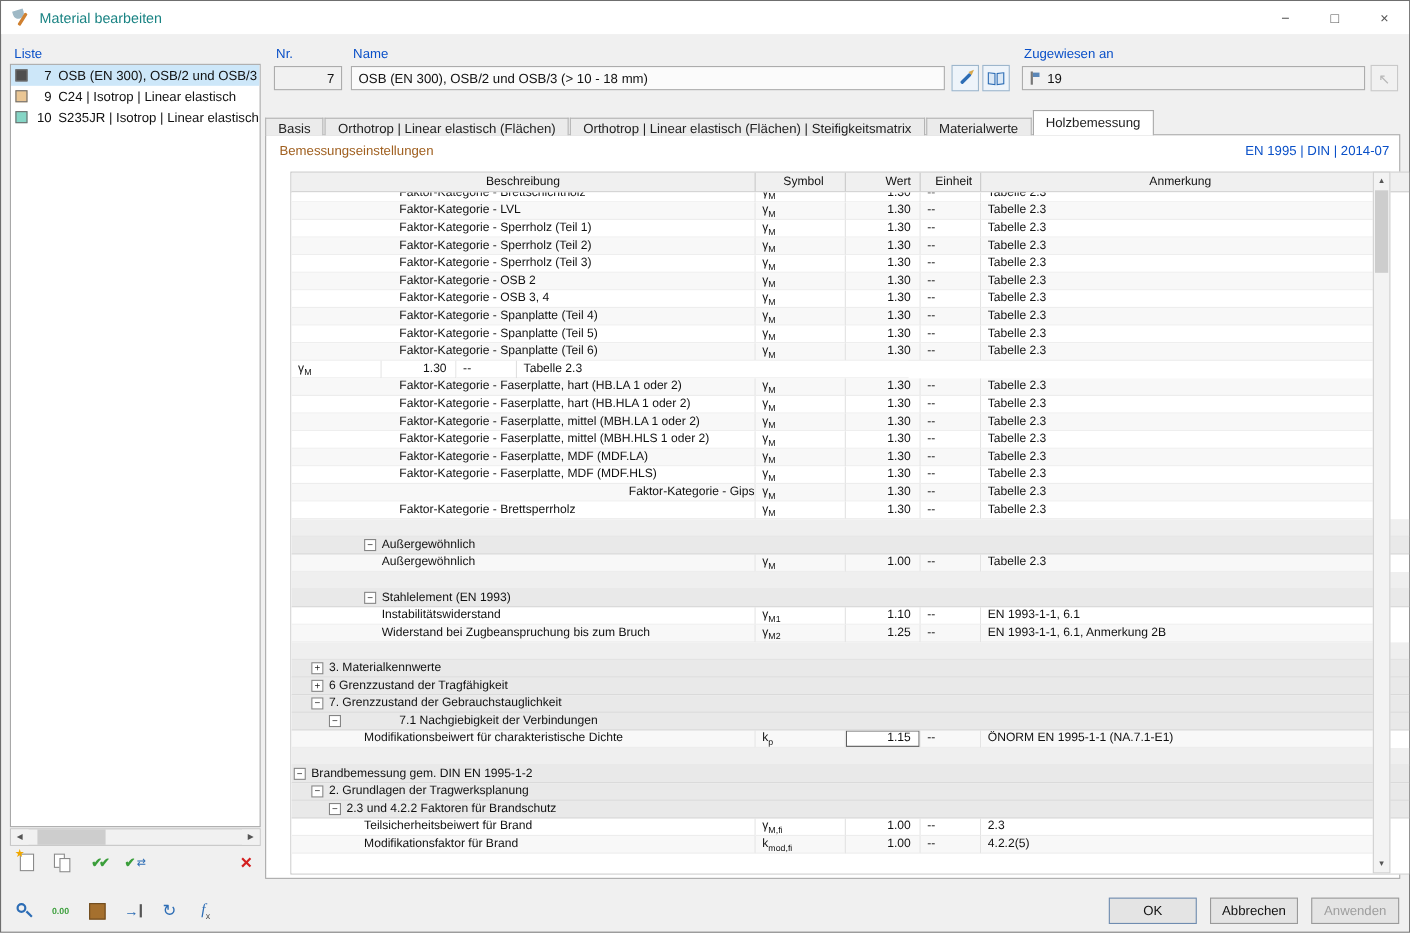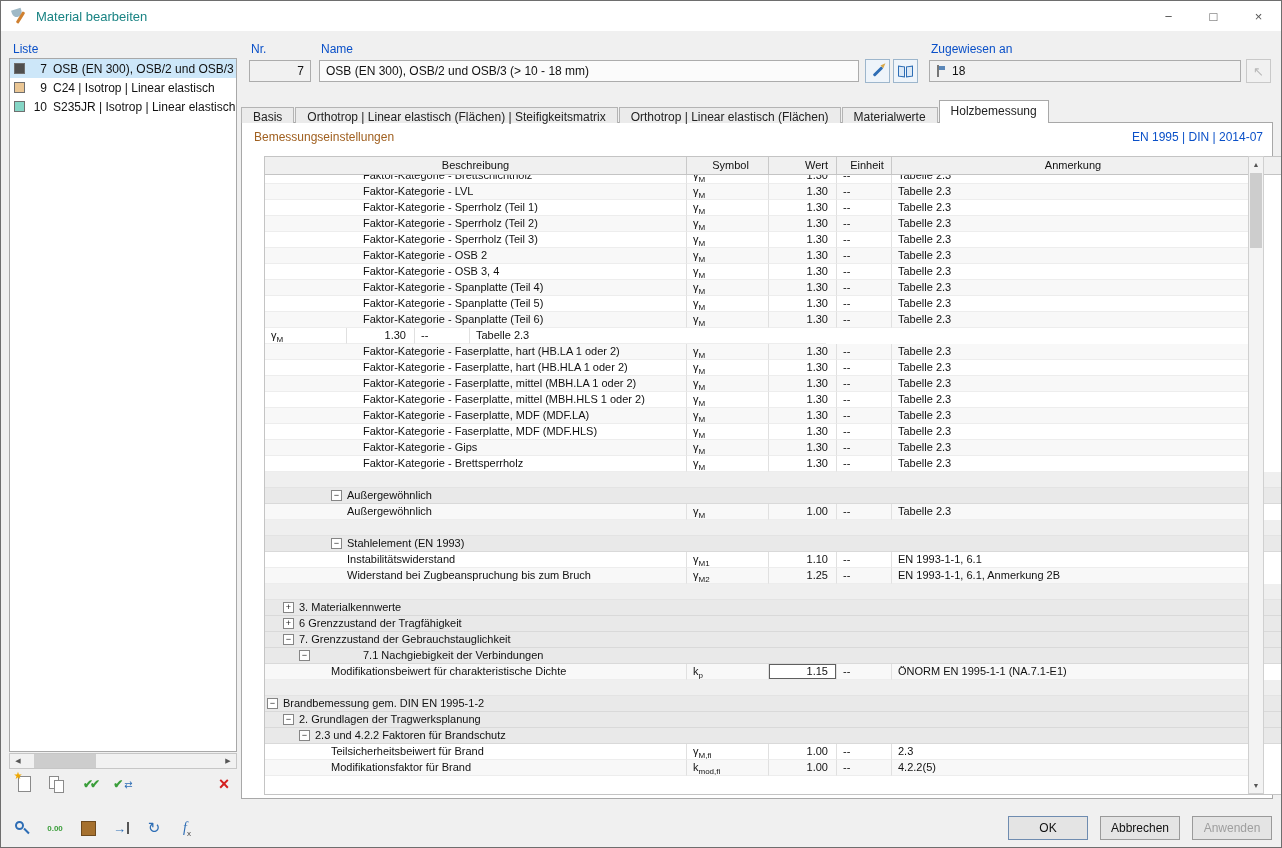--- a/index.html
+++ b/index.html
@@ -199,30 +199,30 @@
   <div class="sqbtn" style="left:864px;top:58px;">
     <div class="pencil"></div>
   </div>
   <div class="sqbtn" style="left:892px;top:58px;">
     <div class="book"></div>
   </div>
 
   <div class="lbl" style="left:930px;top:41px;">Zugewiesen an</div>
   <div class="field" id="fld-assigned">
     <span class="flagic"></span>
-    <span>18</span>
+    <span>19</span>
   </div>
   <div class="sqbtn disabled" style="left:1245px;top:58px;">
     <span>↖</span>
   </div>
 
   <div class="tabstrip" id="tab-strip">
       <div class="tab">Basis</div>
+      <div class="tab">Orthotrop | Linear elastisch (Flächen)</div>
       <div class="tab">Orthotrop | Linear elastisch (Flächen) | Steifigkeitsmatrix</div>
-      <div class="tab">Orthotrop | Linear elastisch (Flächen)</div>
       <div class="tab">Materialwerte</div>
       <div class="tab active">Holzbemessung</div>
     </div>
 
   <div class="content-panel">
     <div class="settings-header">
       <span class="settings-title">Bemessungseinstellungen</span>
       <span class="settings-std">EN 1995 | DIN | 2014-07</span>
     </div>
 
@@ -348,21 +348,21 @@
               <div class="cell c4">Tabelle 2.3</div>
             </div>
             <div class="trow leaf">
               <div class="cell c0" style="padding-left: 98px;">Faktor-Kategorie - Faserplatte, MDF (MDF.HLS)</div>
               <div class="cell c1">γ<sub>M</sub></div>
               <div class="cell c2">1.30</div>
               <div class="cell c3">--</div>
               <div class="cell c4">Tabelle 2.3</div>
             </div>
             <div class="trow leaf alt">
-              <div class="cell c0" style="padding-left: 98px;">Faktor-Kategorie - Gips</div>
+              <div class="cell c0" style="padding-left: 98px; text-align: right;">Faktor-Kategorie - Gips</div>
               <div class="cell c1">γ<sub>M</sub></div>
               <div class="cell c2">1.30</div>
               <div class="cell c3">--</div>
               <div class="cell c4">Tabelle 2.3</div>
             </div>
             <div class="trow leaf">
               <div class="cell c0" style="padding-left: 98px;">Faktor-Kategorie - Brettsperrholz</div>
               <div class="cell c1">γ<sub>M</sub></div>
               <div class="cell c2">1.30</div>
               <div class="cell c3">--</div>

